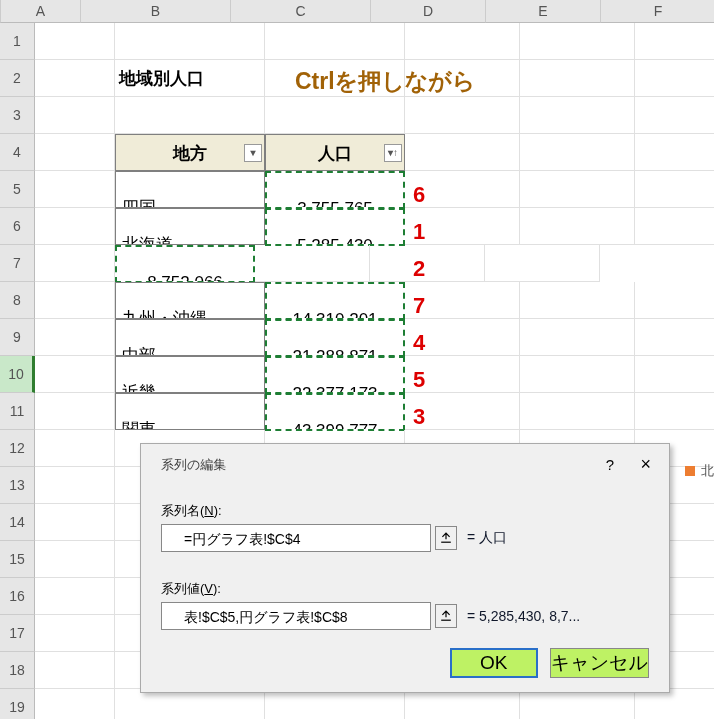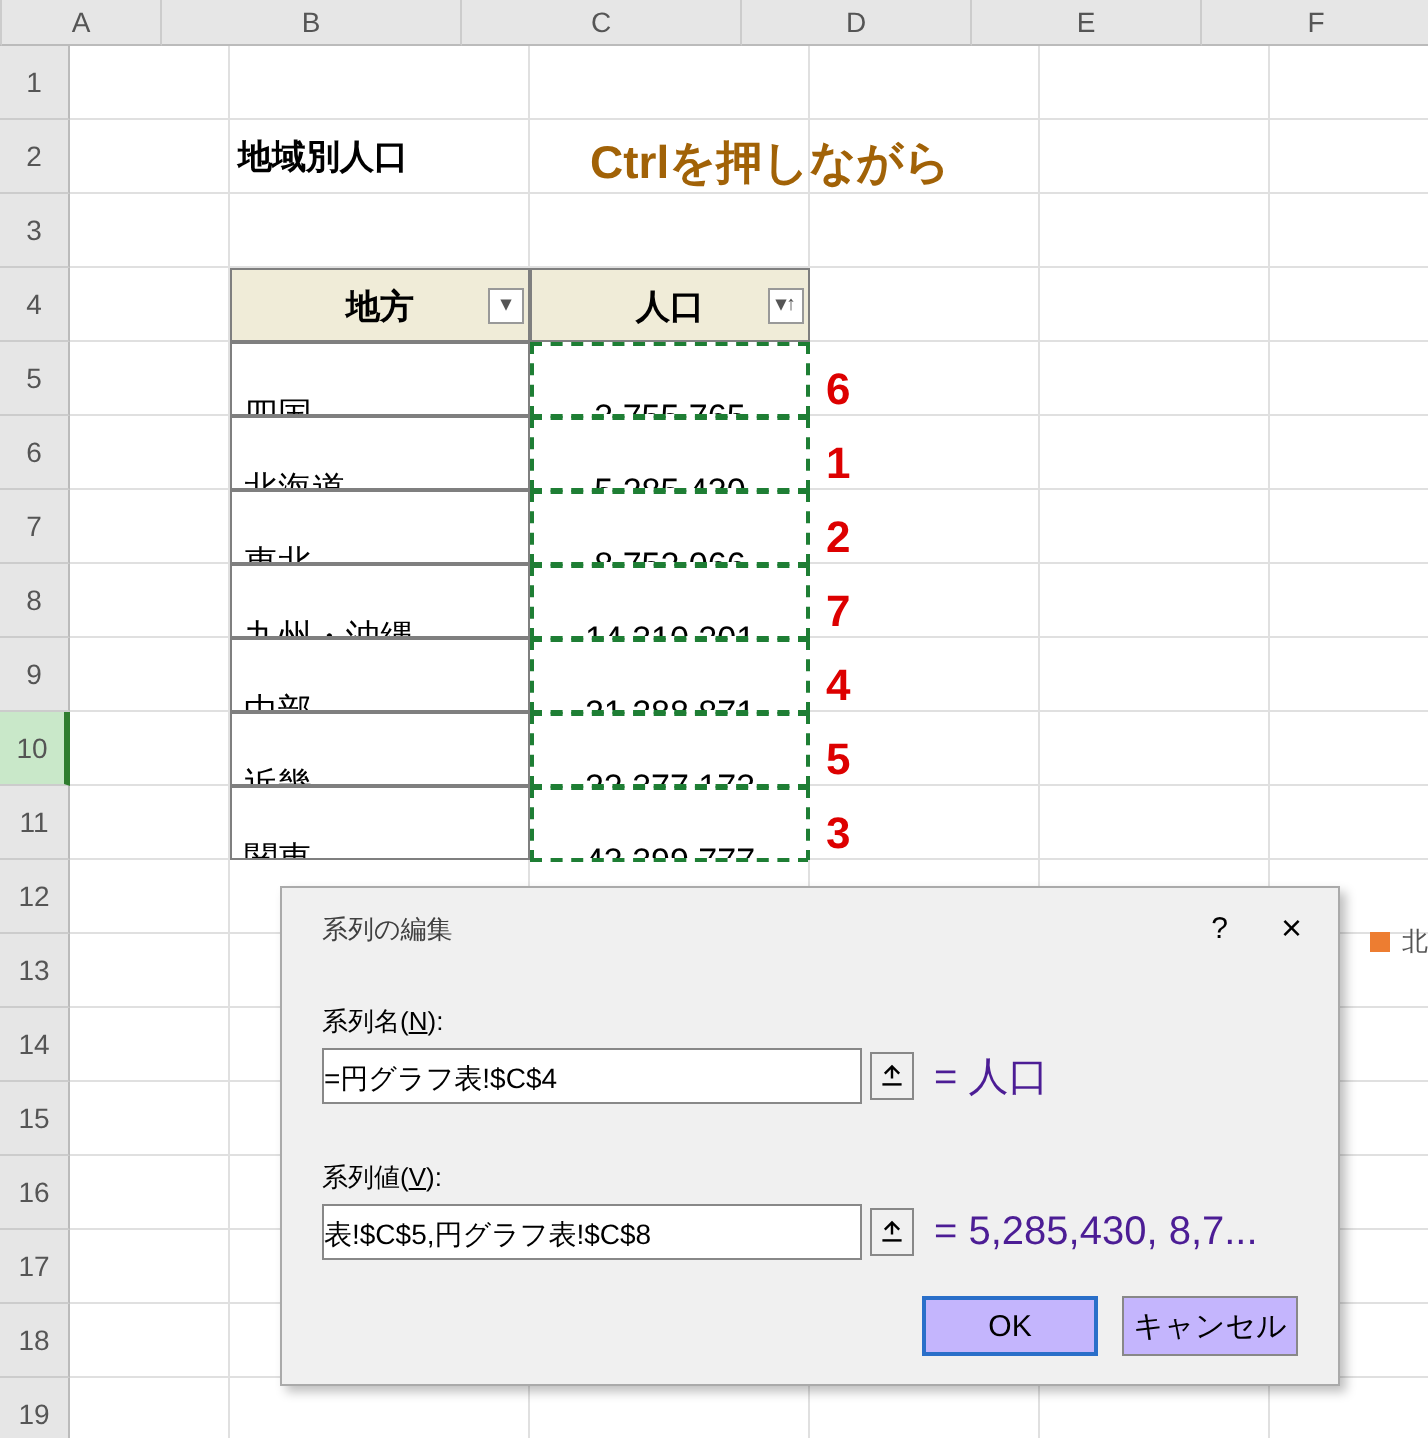--- a/index.html
+++ b/index.html
@@ -88,34 +88,34 @@
       padding: 12px 20px;
     }
     .dlg-title { font-size: 13px; color:#404040;}
     .dlg-help { position:absolute; right:55px; top:12px; font-size:15px;}
     .dlg-close { position:absolute; right:18px; top:10px; font-size:18px;}
     .dlg-section { margin-top: 18px;}
     .dlg-label { font-size: 13px; margin-bottom:4px;margin-top:28px;}
     .dlg-row {display:flex;align-items:center;gap:10px;}
     .dlg-input {
       width: 270px; height: 28px; border: 1px solid #888; background:#fff;
-      padding: 0 0; font-size: 14px; line-height:28px;
+      padding: 0 22px; font-size: 14px; line-height:28px;
       font-family: 'Meiryo', sans-serif;
     }
     .dlg-picker {
       width: 22px; height: 24px; border: 1px solid #888; background:#f0f0f0;
       display:flex;align-items:center;justify-content:center;
       margin-left:-6px;
     }
     .dlg-picker svg{width:12px;height:12px;}
-    .dlg-preview { font-size: 20px; color:#4c1d95; white-space:nowrap;}
+    .dlg-preview { font-size: 14px; color:#0f172a; white-space:nowrap;}
     .dlg-btns { position:absolute; right:20px; bottom:14px; display:flex; gap:12px;}
     .dlg-btn {
-      min-width: 88px; height: 30px; border:1px solid #888; background:#c4b5fd;
-      font-size:15px;
+      min-width: 88px; height: 30px; border:1px solid #888; background:#bef264;
+      font-size:19px;
       font-family: 'Meiryo', sans-serif;
     }
     .dlg-btn.primary { border:2px solid #2a6fc9; }
     .legend-cut {
       position:absolute; right:0; top:462px; font-size:13px; color:#555;
       display:flex;align-items:center;gap:6px;
     }
     .legend-sq{width:10px;height:10px;background:#ed7d31;}
     .underline-m{text-decoration:underline;}
   </style>
@@ -190,21 +190,20 @@
     <div class="cell wA"></div>
     <div class="cell wB td-cell">北海道</div>
     <div class="cell wC td-cell td-num sel-dash">5,285,430</div>
     <div class="cell wD"></div>
       <div class="cell wE"></div>
       <div class="cell wF"></div>
   </div>
   <div class="row">
     <div class="row-h">7</div>
     <div class="cell wA"></div>
-    <div class="cell wB td-cell">東北</div>
     <div class="cell wC td-cell td-num sel-dash">8,752,066</div>
     <div class="cell wD"></div>
       <div class="cell wE"></div>
       <div class="cell wF"></div>
   </div>
   <div class="row">
     <div class="row-h">8</div>
     <div class="cell wA"></div>
     <div class="cell wB td-cell">九州・沖縄</div>
     <div class="cell wC td-cell td-num sel-dash">14,310,201</div>

